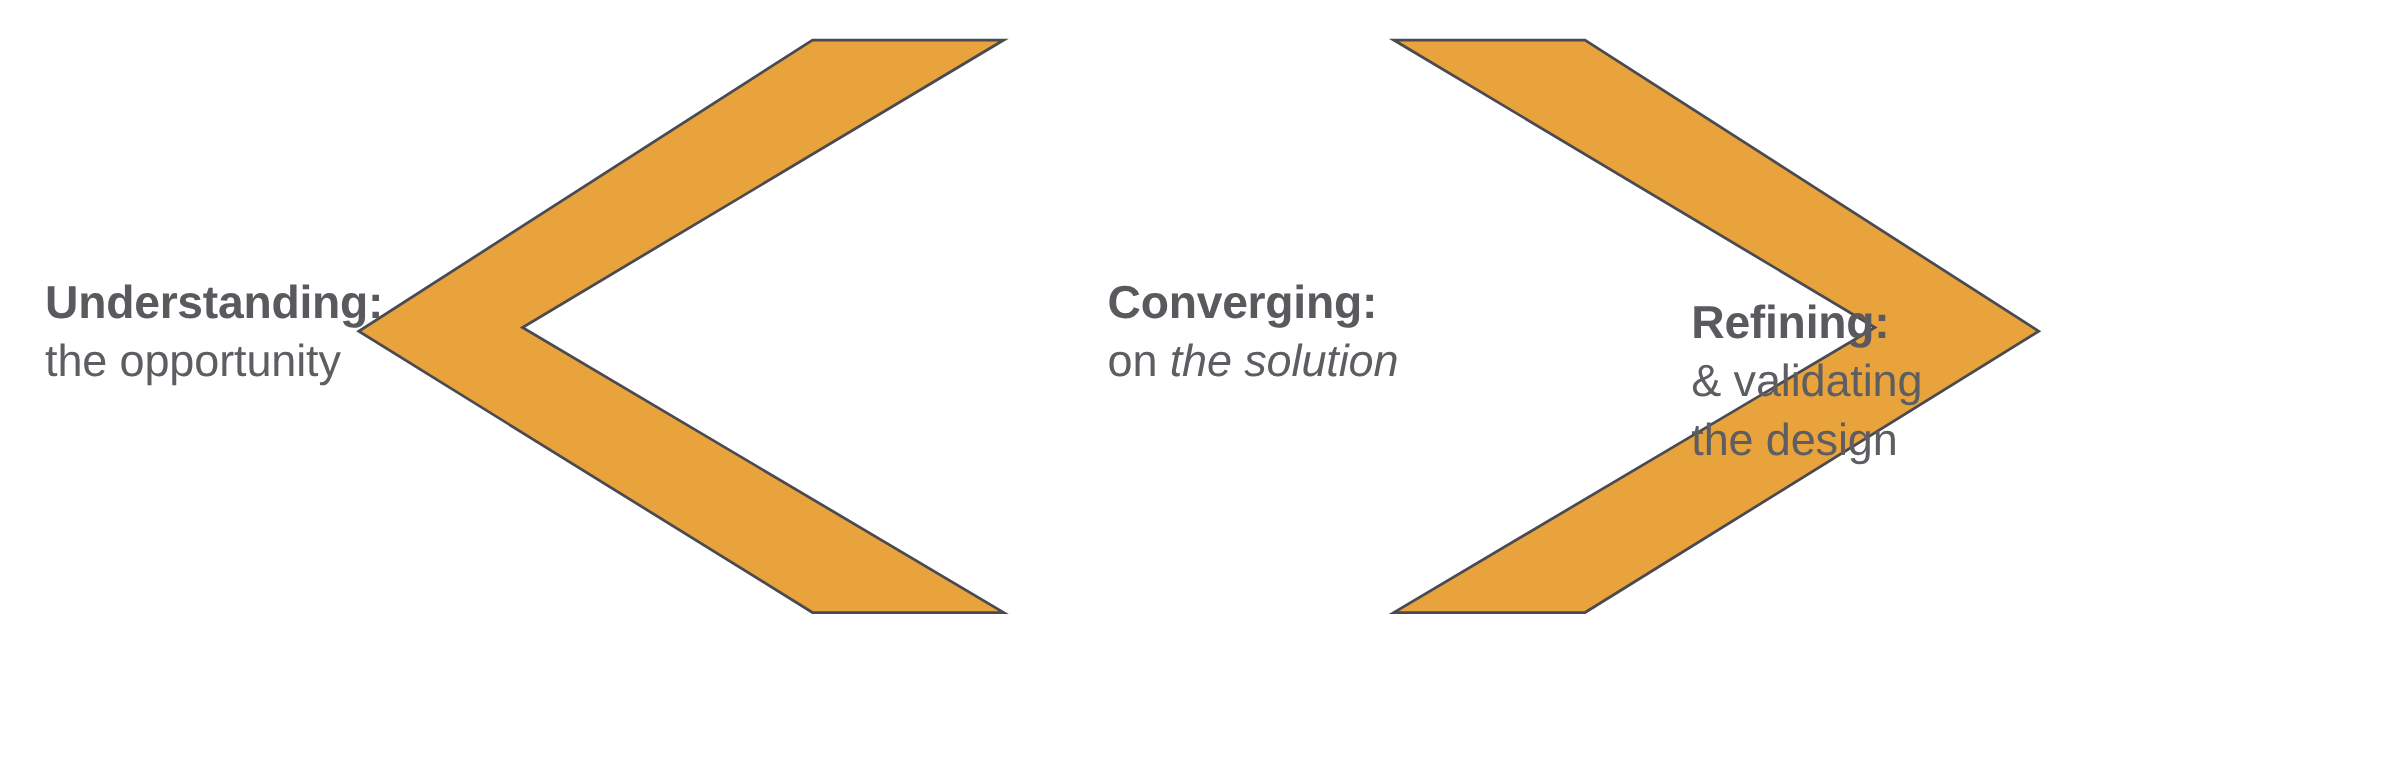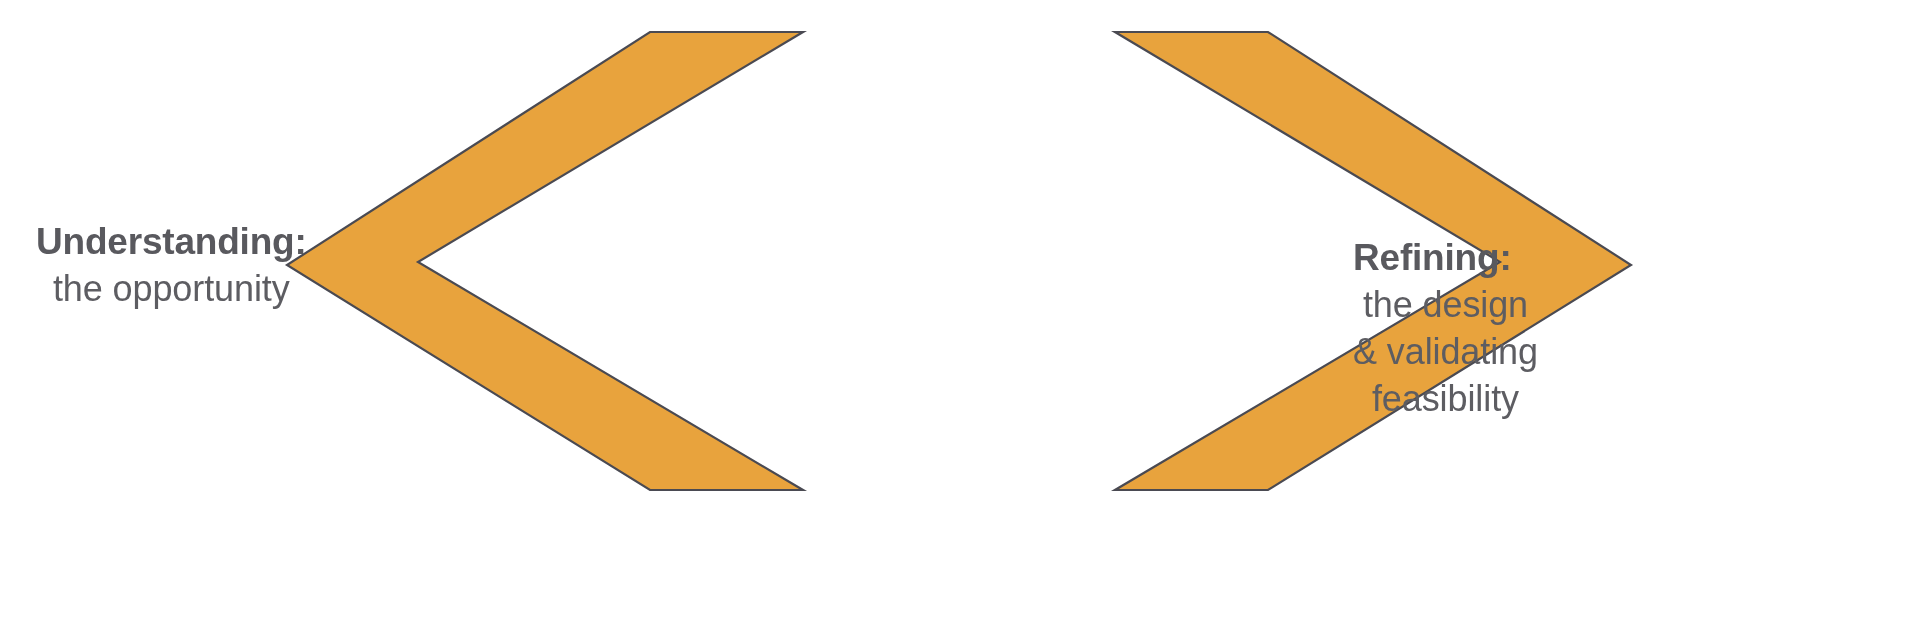--- a/index.html
+++ b/index.html
@@ -66,40 +66,42 @@
     top: 218px;
     text-align: left;
   }
   #label-refining {
     left: 1353px;
     top: 234px;
     text-align: left;
   }
   .sub-line {
     display: block;
-    text-align: center;
   }
 </style>
 </head>
 <body>
 
 <div id="diagram-root">
 
   <svg id="chevron-svg" viewBox="0 0 1918 622" xmlns="http://www.w3.org/2000/svg">
     <polygon id="left-chevron-shape" fill="#E8A33D" stroke="#4a4a52" stroke-width="2.2" stroke-linejoin="miter" points="650,32 803,32 418,262 803,490 650,490 287,265"></polygon>
     <polygon id="right-chevron-shape" fill="#E8A33D" stroke="#4a4a52" stroke-width="2.2" stroke-linejoin="miter" points="1268,32 1115,32 1500,262 1115,490 1268,490 1631,265"></polygon>
   </svg>
 
   <div class="label-block" id="label-understanding">
     <span class="label-title">Understanding:</span>
     <span class="label-sub sub-line">the opportunity</span>
   </div>
 
 
+  <div class="label-block" id="label-converging">
+    <span class="label-title">Converging:</span>
+    <span class="label-sub sub-line"><span>on </span><span class="label-sub-italic">the solution</span></span>
+  </div>
 
   <div class="label-block" id="label-refining">
     <span class="label-title">Refining:</span>
+    <span class="label-sub sub-line">&amp; validating</span>
     <span class="label-sub sub-line">the design</span>
-    <span class="label-sub sub-line">&amp; validating</span>
-    <span class="label-sub sub-line">feasibility</span>
   </div>
 
 </div>
 
 </body></html>

